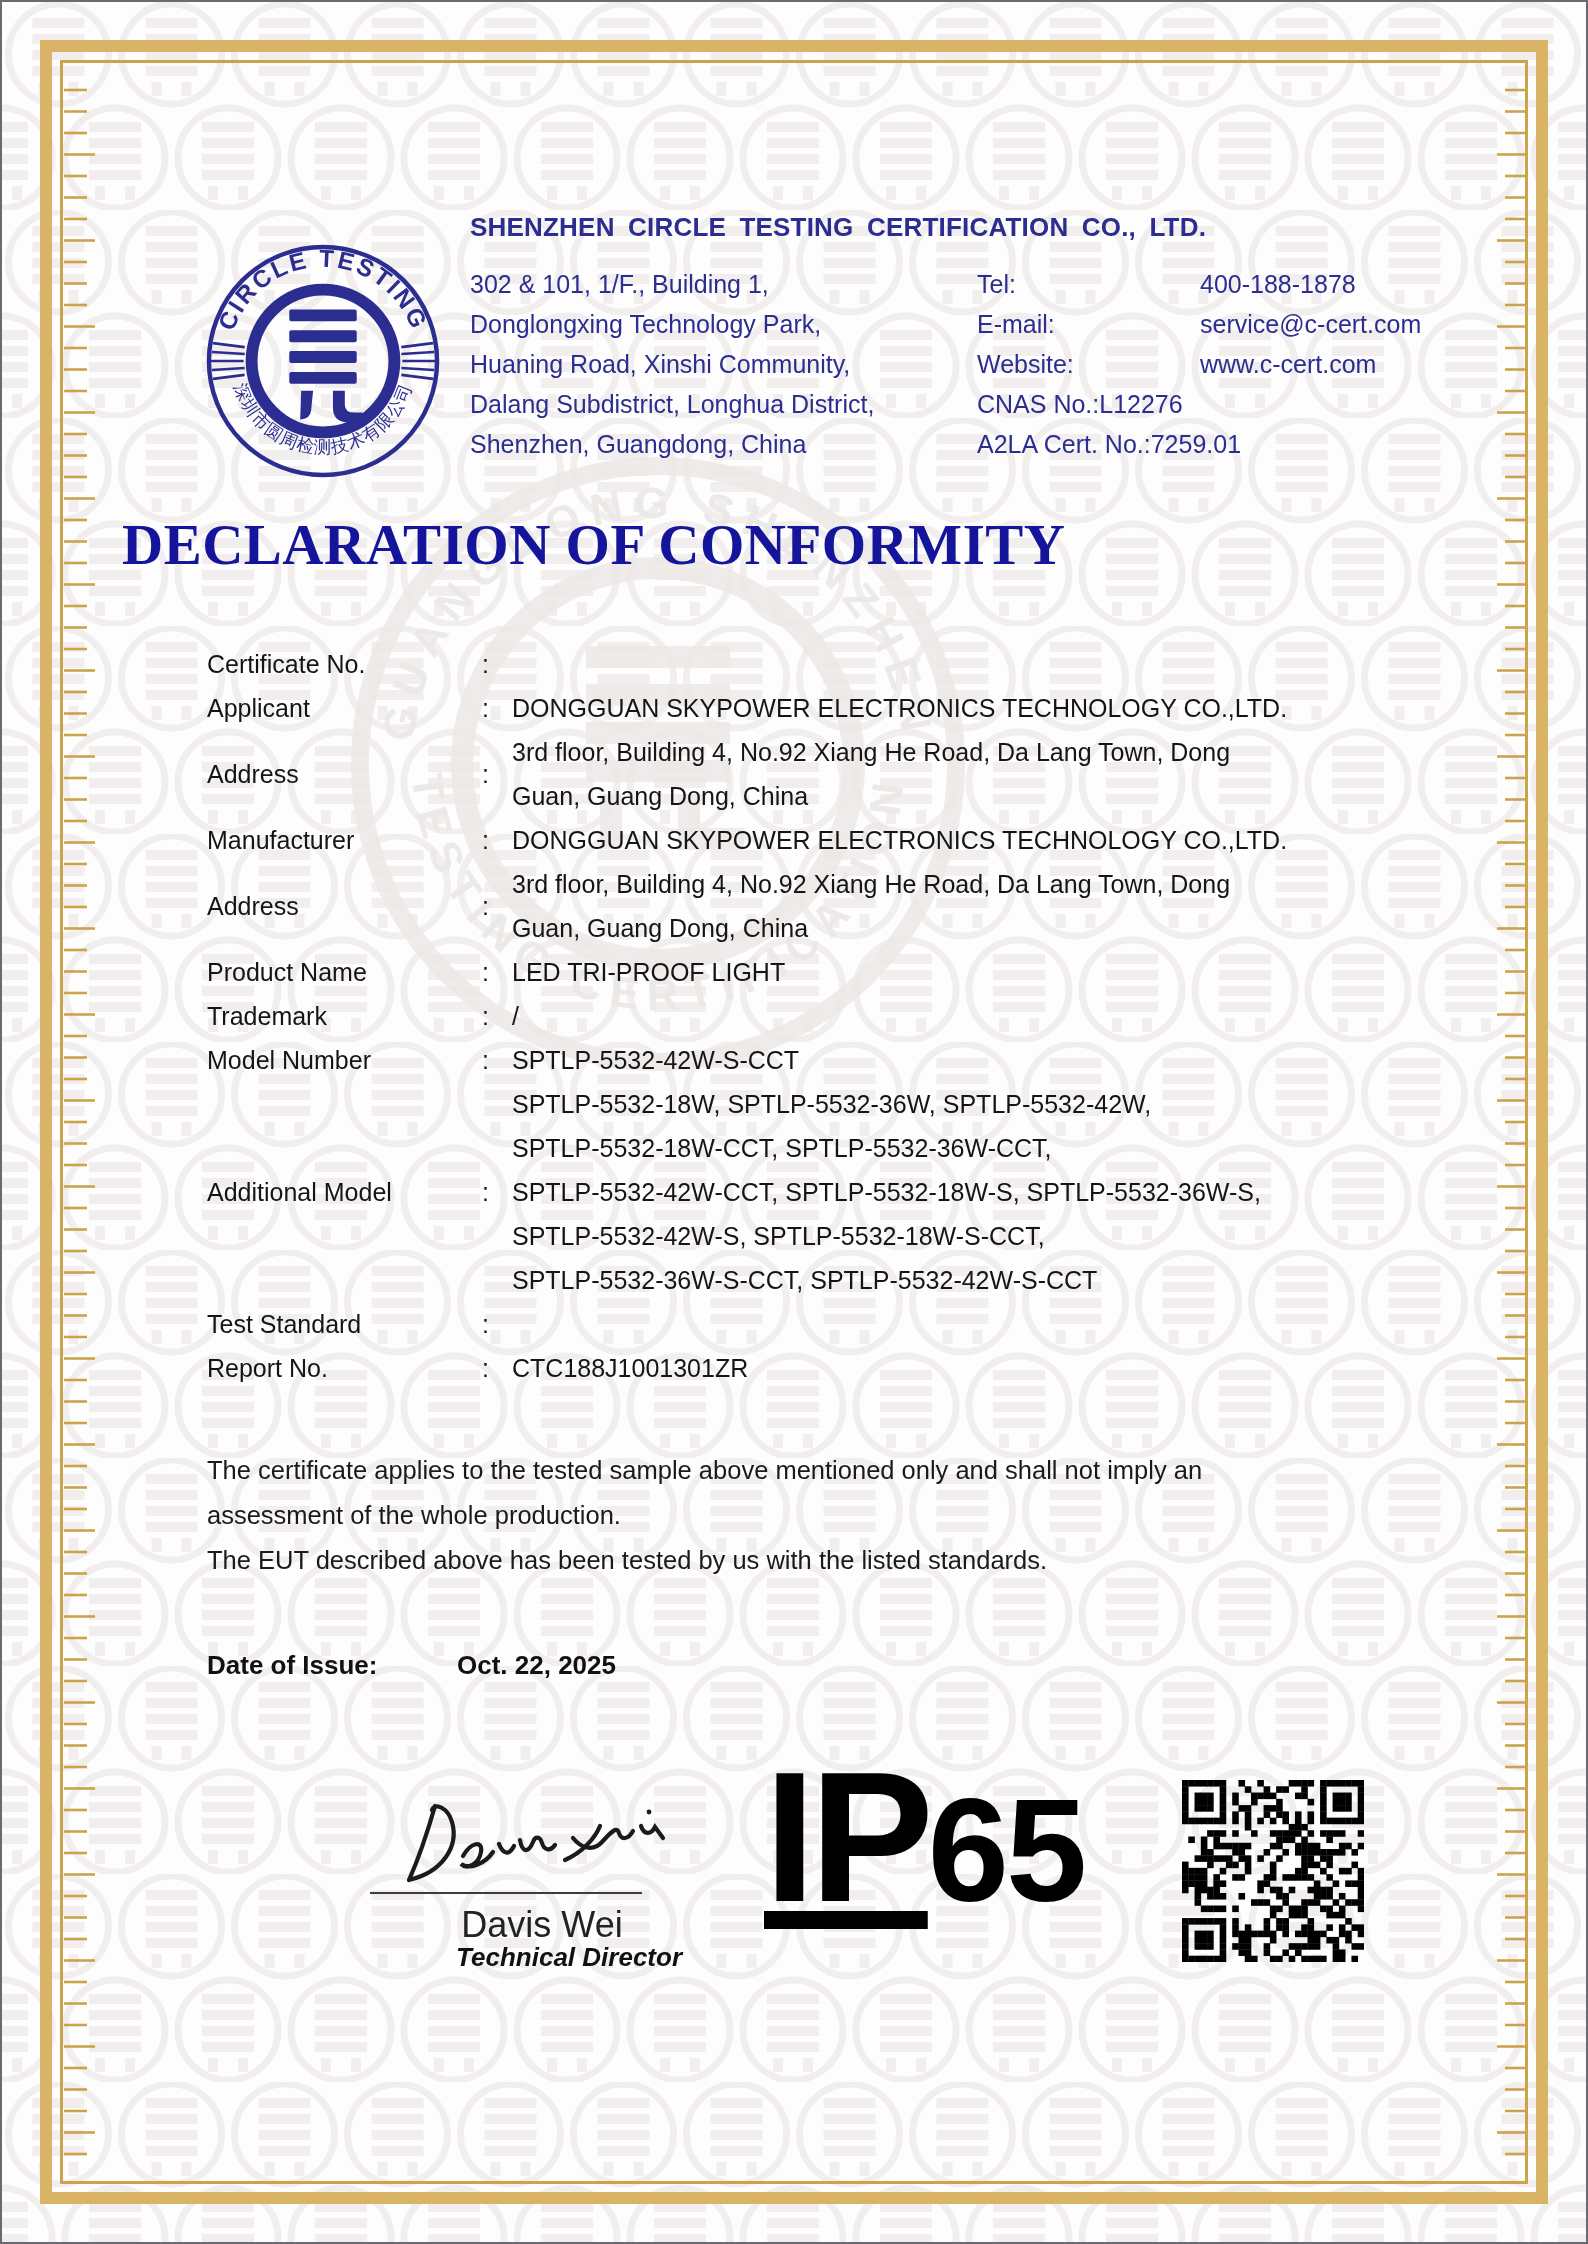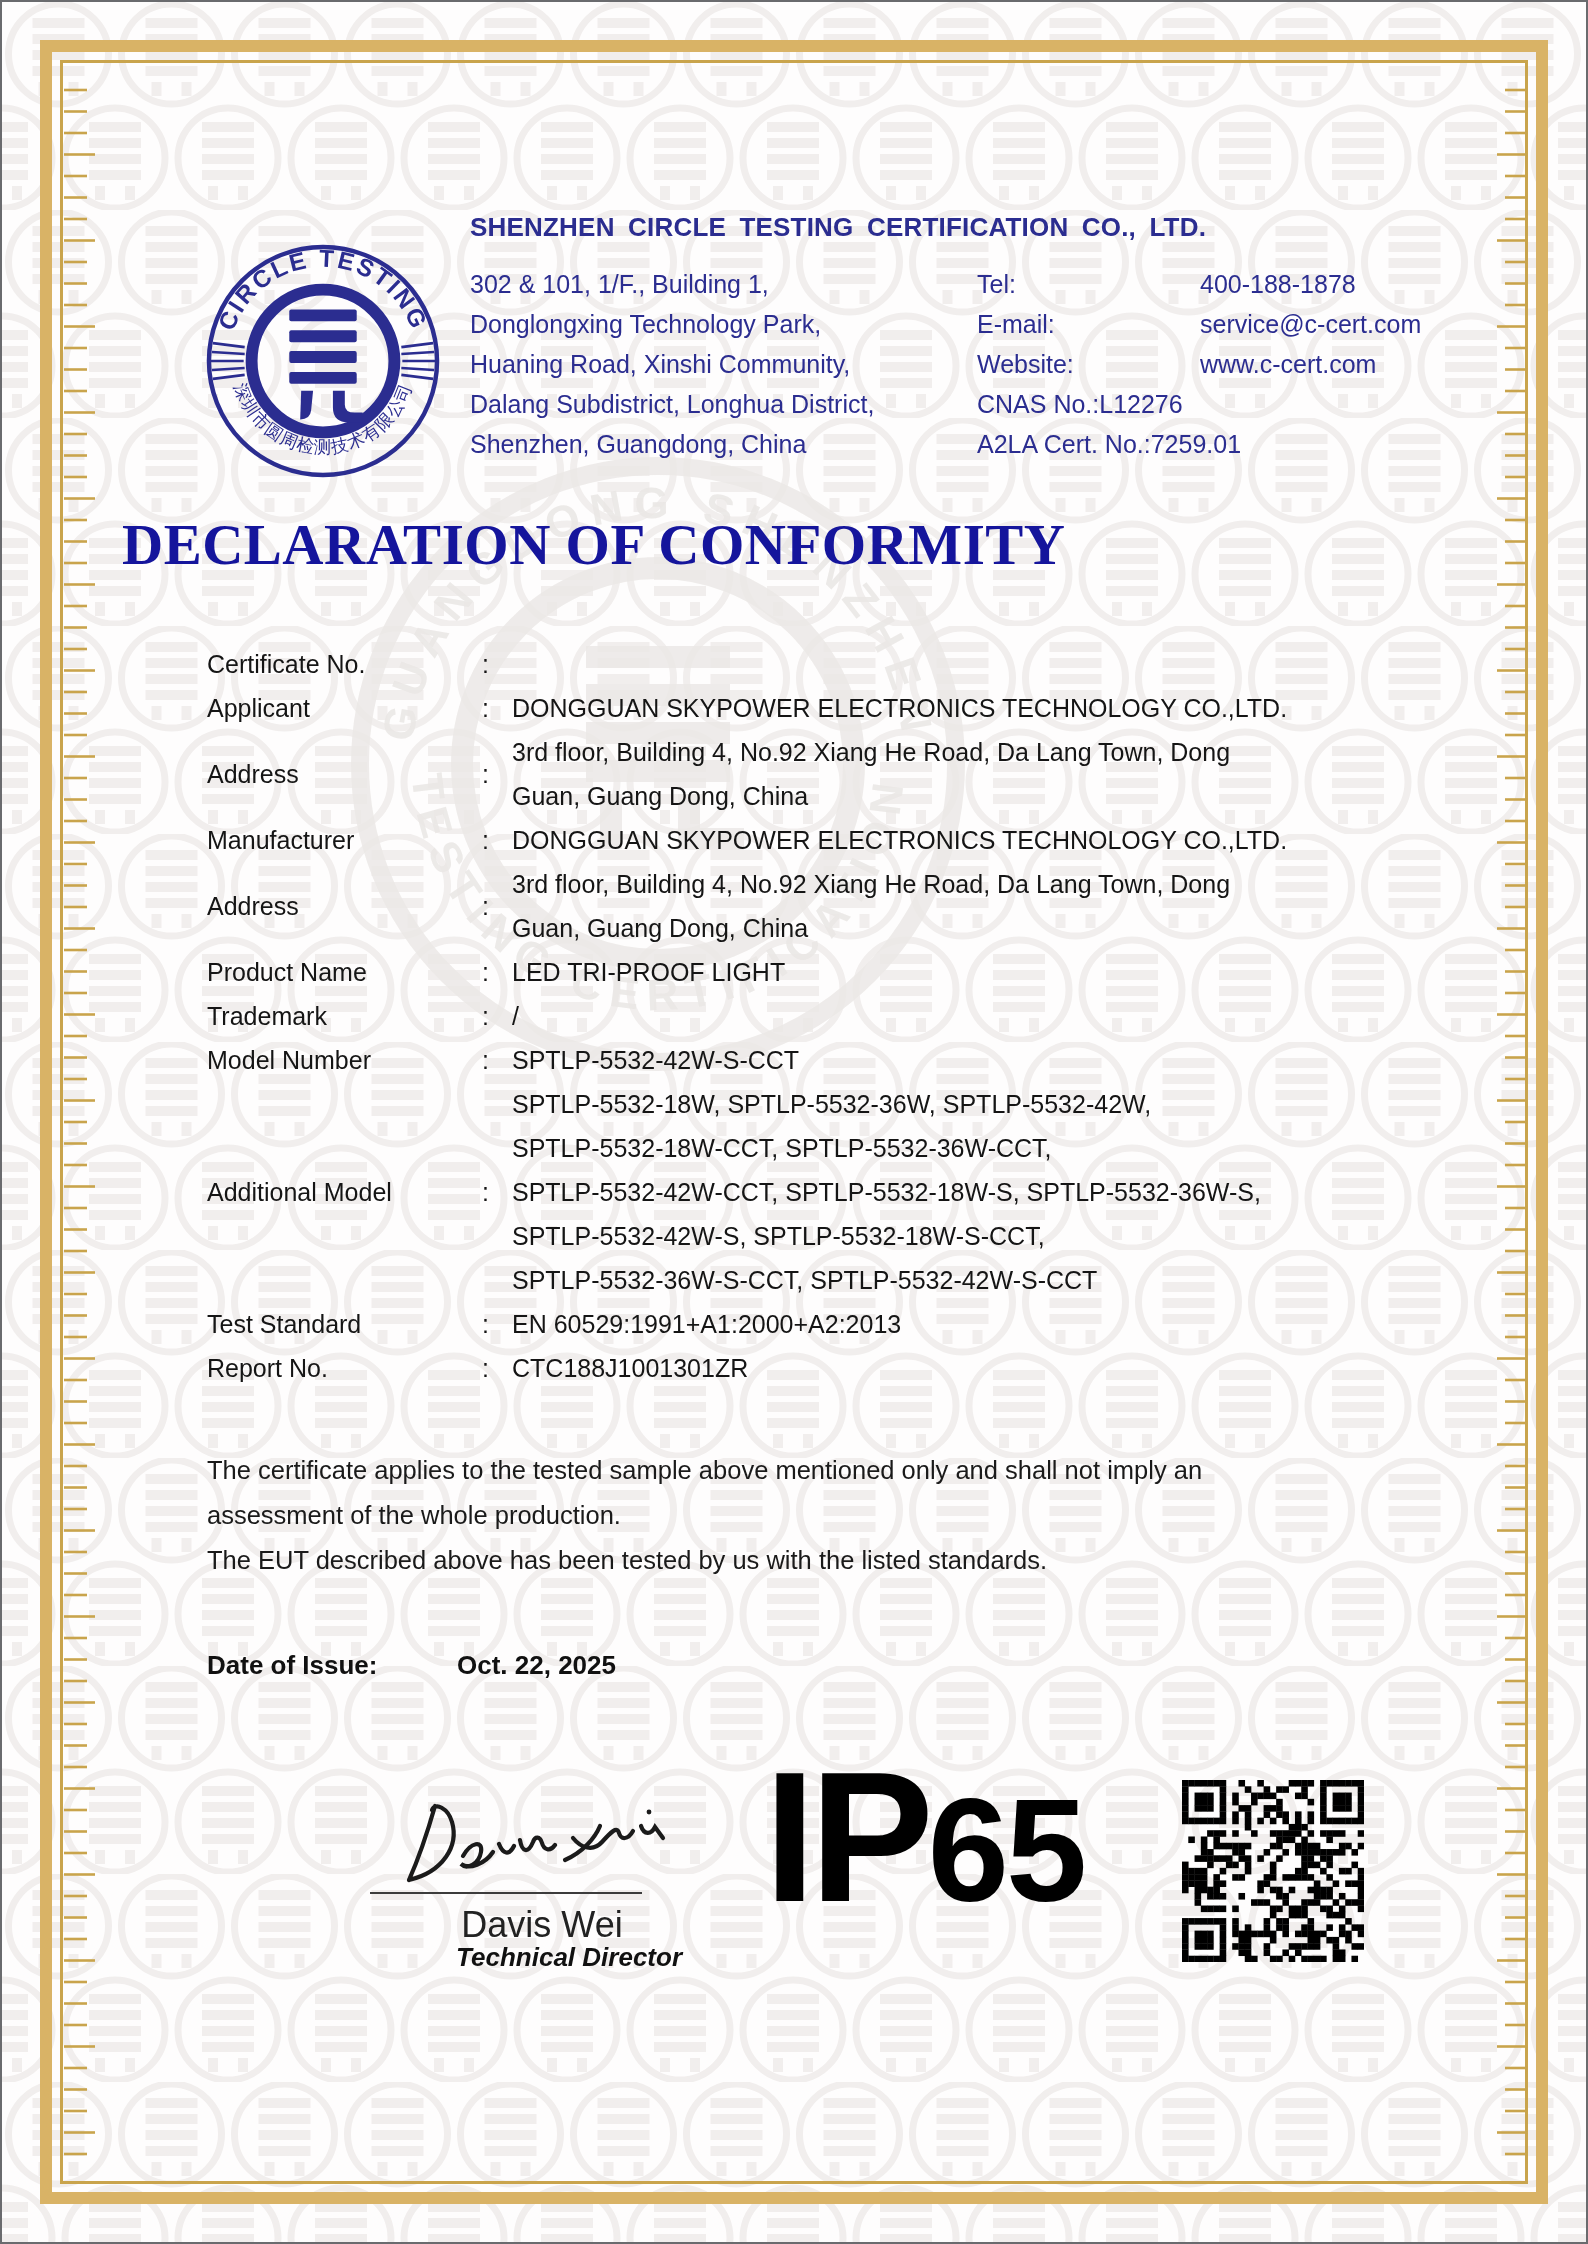--- a/index.html
+++ b/index.html
@@ -33,21 +33,21 @@
            color:#111;display:flex;}
   .daterow .dlabel{width:250px;}
   .sig-squiggle{position:absolute;left:395px;top:1796px;width:280px;height:95px;}
   .sig-squiggle path{fill:none;stroke:#1b1b1b;stroke-width:4.2;stroke-linecap:round;}
   .sig-line{position:absolute;left:368px;top:1890px;width:272px;height:2px;background:#3c3c3c;}
   .sig-name{position:absolute;left:420px;top:1902px;width:240px;text-align:center;
             font-size:36px;color:#222;}
   .sig-role{position:absolute;left:400px;top:1940px;width:280px;text-align:right;
             font-size:26px;font-weight:bold;font-style:italic;color:#111;}
   .ip{position:absolute;left:762px;top:1742px;color:#000;white-space:nowrap;line-height:1;}
-  .ip-big{font-size:186px;font-weight:bold;letter-spacing:-6px;}
+  .ip-big{font-size:186px;font-weight:bold;letter-spacing:-6px;text-decoration:underline;}
   .ip-small{font-size:146px;font-weight:bold;letter-spacing:-3px;}
   .qr{position:absolute;left:1180px;top:1778px;width:182px;height:182px;}
   .qr rect{fill:#000;}
 </style>
 </head>
 <body>
 
 <div class="page">
 
   <svg class="bg" viewBox="0 0 1588 2244" aria-hidden="true">
@@ -428,23 +428,20 @@
         <div>SPTLP-5532-18W-CCT, SPTLP-5532-36W-CCT,</div>
         <div>SPTLP-5532-42W-CCT, SPTLP-5532-18W-S, SPTLP-5532-36W-S,</div>
         <div>SPTLP-5532-42W-S, SPTLP-5532-18W-S-CCT,</div>
         <div>SPTLP-5532-36W-S-CCT, SPTLP-5532-42W-S-CCT</div>
       </div>
     </div>
 
     <div class="frow">
       <div class="flabel">Test Standard</div>
       <div class="fcolon">:</div>
-      <div class="fvalue">
-          <div>EN 60529:1991+A1:2000+A2:2013</div>
-        </div>
     </div>
 
     <div class="frow">
       <div class="flabel">Report No.</div>
       <div class="fcolon">:</div>
       <div class="fvalue">
           <div>CTC188J1001301ZR</div>
         </div>
     </div>
 

